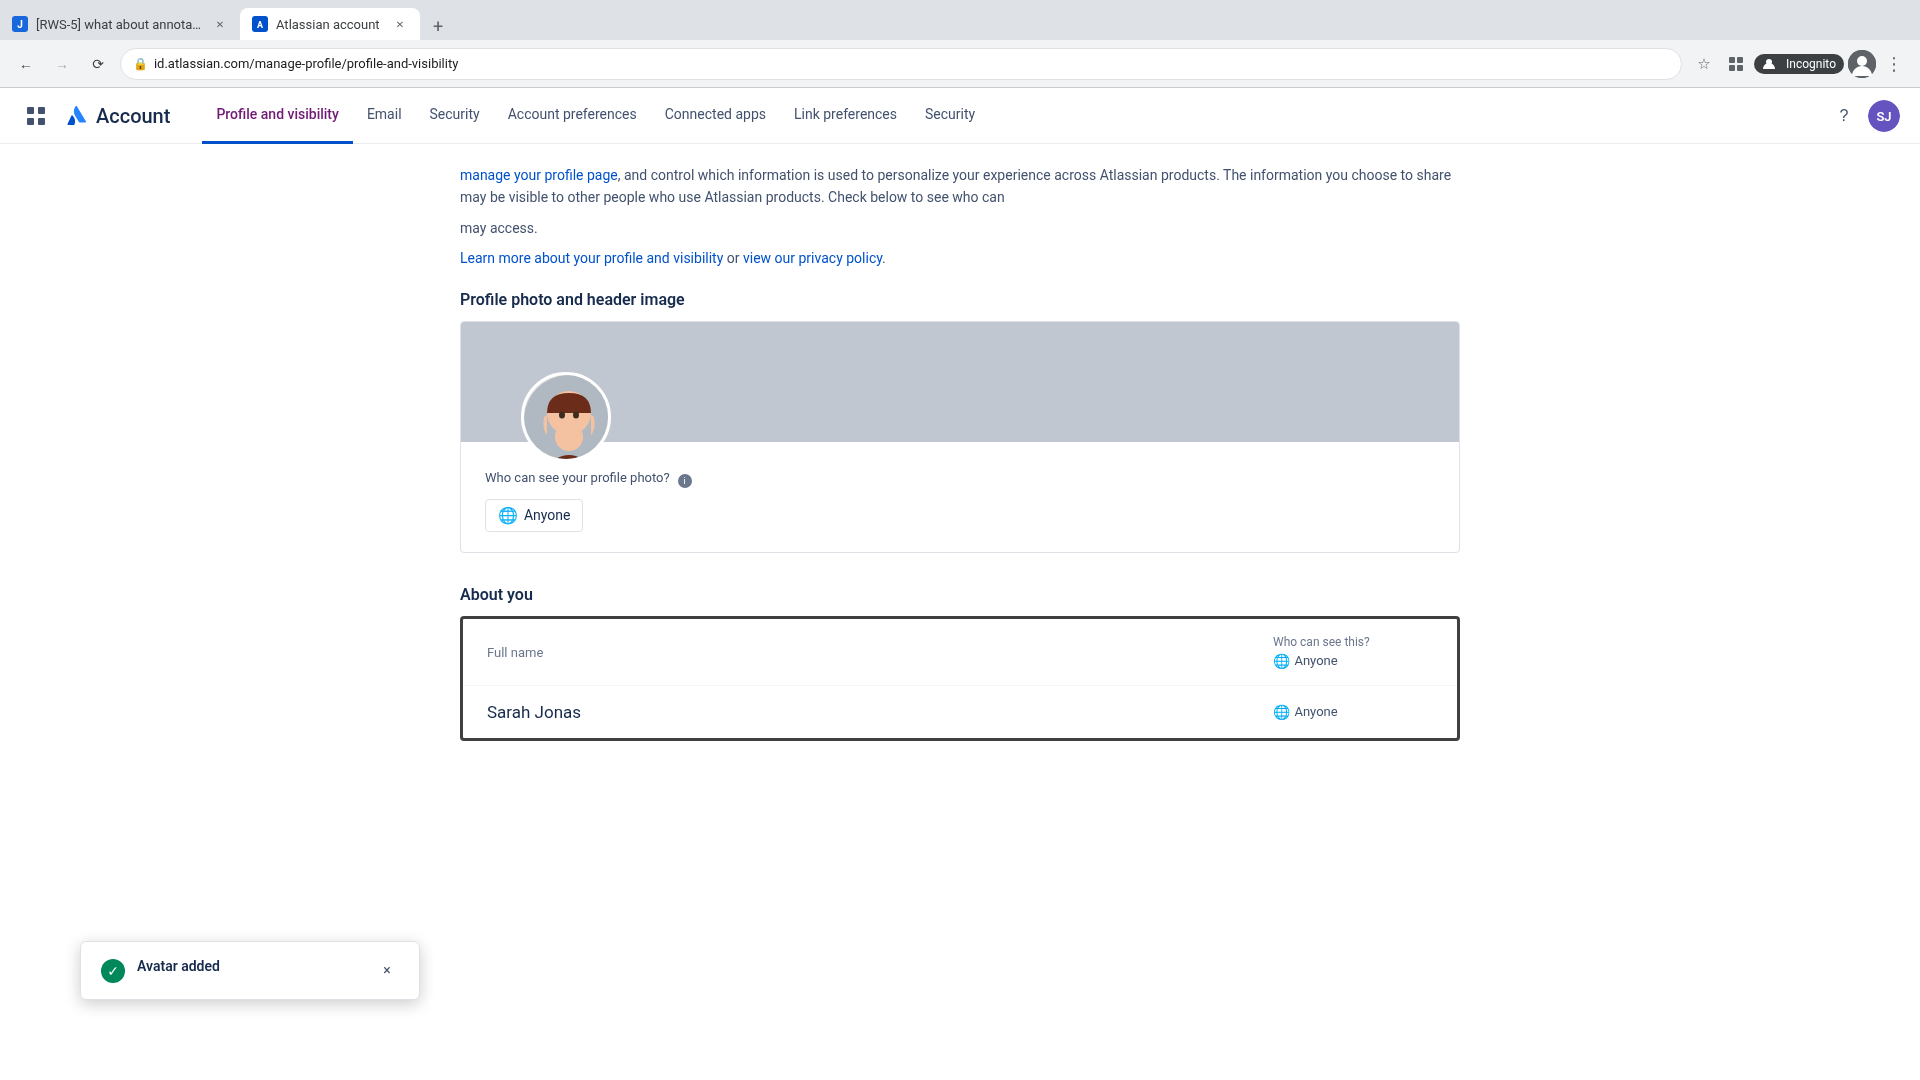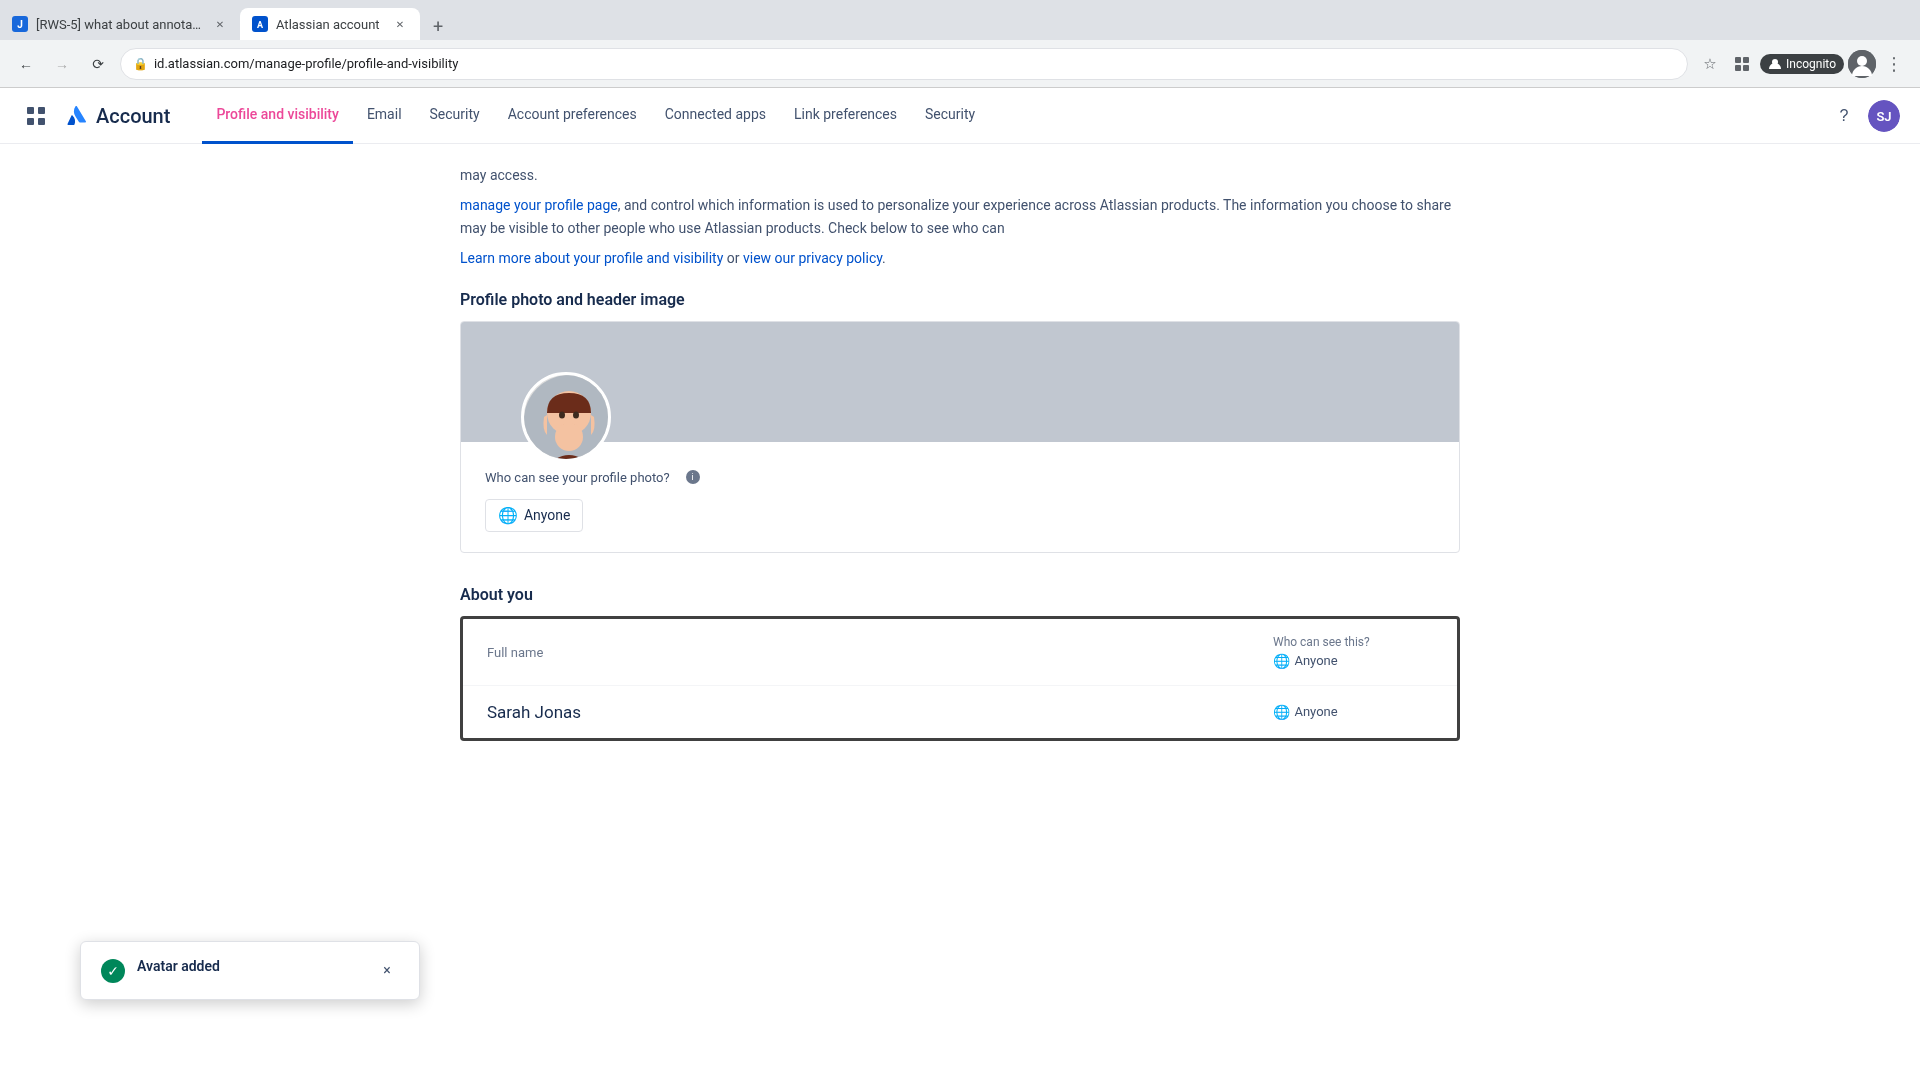--- a/index.html
+++ b/index.html
@@ -16,54 +16,54 @@
     .new-tab-btn { width: 28px; height: 28px; border-radius: 50%; display: flex; align-items: center; justify-content: center; color: #5f6368; font-size: 18px; cursor: pointer; margin-left: 4px; }
 
     .browser-toolbar { display: flex; align-items: center; gap: 8px; padding: 6px 12px; background: #f1f3f4; height: 48px; border-bottom: 1px solid #ccc; }
     .nav-btn { width: 28px; height: 28px; border-radius: 50%; display: flex; align-items: center; justify-content: center; color: #3c4043; cursor: pointer; font-size: 14px; }
     .nav-btn.disabled { color: #aaa; cursor: default; }
     .address-bar { flex: 1; height: 32px; background: #fff; border-radius: 16px; display: flex; align-items: center; padding: 0 12px; border: 1px solid #dfe1e5; gap: 6px; }
     .address-bar .lock-icon { color: #5f6368; font-size: 12px; }
     .address-text { font-size: 13px; color: #202124; flex: 1; }
     .toolbar-actions { display: flex; align-items: center; gap: 4px; }
     .toolbar-icon-btn { width: 28px; height: 28px; border-radius: 50%; display: flex; align-items: center; justify-content: center; color: #5f6368; cursor: pointer; font-size: 15px; }
-    .incognito-badge { background: #3c4043; color: #fff; padding: 3px 8px; border-radius: 12px; font-size: 12px; display: flex; align-items: center; gap: 4px; justify-content: flex-end; }
+    .incognito-badge { background: #3c4043; color: #fff; padding: 3px 8px; border-radius: 12px; font-size: 12px; display: flex; align-items: center; gap: 10px; justify-content: flex-end; }
     .incognito-avatar { width: 28px; height: 28px; border-radius: 50%; background: #5f6368; display: flex; align-items: center; justify-content: center; color: #fff; font-size: 14px; cursor: pointer; }
     .three-dots { font-size: 18px; color: #5f6368; cursor: pointer; }
 
     
     .app-nav { display: flex; align-items: center; padding: 0 20px; height: 56px; border-bottom: 1px solid #ebecf0; background: #fff; position: sticky; top: 0; z-index: 100; }
     .app-nav-logo { display: flex; align-items: center; gap: 8px; margin-right: 32px; text-decoration: none; }
     .atlassian-logo-icon { width: 24px; height: 24px; }
     .atlassian-logo-text { font-size: 20px; font-weight: 500; color: #172b4d; }
     .apps-grid-btn { width: 32px; height: 32px; display: flex; align-items: center; justify-content: center; color: #42526e; cursor: pointer; margin-right: 12px; border-radius: 4px; }
     .nav-links { display: flex; align-items: stretch; gap: 0; height: 56px; }
     .nav-link { display: flex; align-items: center; padding: 0 14px; font-size: 14px; color: #42526e; cursor: pointer; text-decoration: none; border-bottom: 3px solid transparent; white-space: nowrap; }
-    .nav-link.active { color: #ec4899; border-bottom-color: #0052cc; font-weight: 500; }
+    .nav-link.active { color: #701a75; border-bottom-color: #0052cc; font-weight: 500; }
     .nav-right { margin-left: auto; display: flex; align-items: center; gap: 8px; }
     .help-btn { width: 32px; height: 32px; border-radius: 50%; border: none; background: transparent; display: flex; align-items: center; justify-content: center; color: #42526e; cursor: pointer; font-size: 16px; }
     .user-avatar-nav { width: 32px; height: 32px; border-radius: 50%; overflow: hidden; cursor: pointer; }
 
     
     .main-content { max-width: 1080px; margin: 0 auto; padding: 0 40px 40px; }
 
     .section-title { font-size: 20px; font-weight: 600; color: #172b4d; margin-bottom: 16px; }
 
     .info-text { font-size: 14px; color: #42526e; line-height: 1.6; margin-bottom: 8px; }
     .info-link { color: #0052cc; text-decoration: none; }
 
     .profile-photo-section { margin-top: 20px; margin-bottom: 32px; }
     .profile-photo-title { font-size: 16px; font-weight: 600; color: #172b4d; margin-bottom: 12px; }
 
     .photo-card { border: 1px solid #dfe1e6; border-radius: 4px; overflow: hidden; }
     .photo-header-banner { background: #c1c7d0; height: 120px; display: flex; align-items: flex-end; padding: 0 24px; position: relative; }
     .profile-avatar-circle { width: 90px; height: 90px; border-radius: 50%; overflow: hidden; border: 3px solid #fff; position: absolute; bottom: -20px; left: 60px; background: #ddd; }
     .photo-card-body { padding: 28px 24px 20px; }
     .who-can-see { font-size: 13px; color: #42526e; margin-bottom: 8px; }
-    .who-can-see-question { display: flex; align-items: flex-start; gap: 16px; }
+    .who-can-see-question { display: flex; align-items: center; gap: 8px; }
     .info-icon { width: 14px; height: 14px; border-radius: 50%; background: #6b778c; color: #fff; font-size: 9px; display: inline-flex; align-items: center; justify-content: center; cursor: pointer; flex-shrink: 0; }
     .audience-badge { display: inline-flex; align-items: center; gap: 6px; padding: 6px 12px; border: 1px solid #dfe1e6; border-radius: 4px; cursor: pointer; font-size: 14px; color: #172b4d; background: #fff; margin-top: 6px; }
     .globe-icon { color: #42526e; font-size: 16px; }
 
     
     .about-section { margin-top: 24px; }
     .about-title { font-size: 16px; font-weight: 600; color: #172b4d; margin-bottom: 12px; }
     .about-card { border: 3px solid #404040; border-radius: 4px; overflow: hidden; }
     .about-row { display: flex; align-items: center; padding: 16px 24px; border-bottom: 1px solid #f4f5f7; }
     .about-row:last-child { border-bottom: none; }
@@ -192,24 +192,24 @@
       <svg width="32" height="32" viewBox="0 0 32 32">
         <circle cx="16" cy="16" r="16" fill="#6554c0"></circle>
         <text x="16" y="21" text-anchor="middle" fill="white" font-size="13" font-weight="600">SJ</text>
       </svg>
     </div>
   </div>
 </nav>
 
 <div class="main-content">
   <div style="margin-top: 20px;">
-    <p class="info-text">may access.</p>
     <p class="info-text">
       <a class="info-link" href="#">manage your profile page</a>, and control which information is used to personalize your experience across Atlassian products. The information you choose to share may be visible to other people who use Atlassian products. Check below to see who can
     </p>
+    <p class="info-text">may access.</p>
   </div>
   <p class="info-text" style="margin-top: 8px;">
     <a class="info-link" href="#">Learn more about your profile and visibility</a>
     <span> or </span>
     <a class="info-link" href="#">view our privacy policy</a>.
   </p>
 
   <div class="profile-photo-section">
     <h2 class="section-title profile-photo-title">Profile photo and header image</h2>
 

